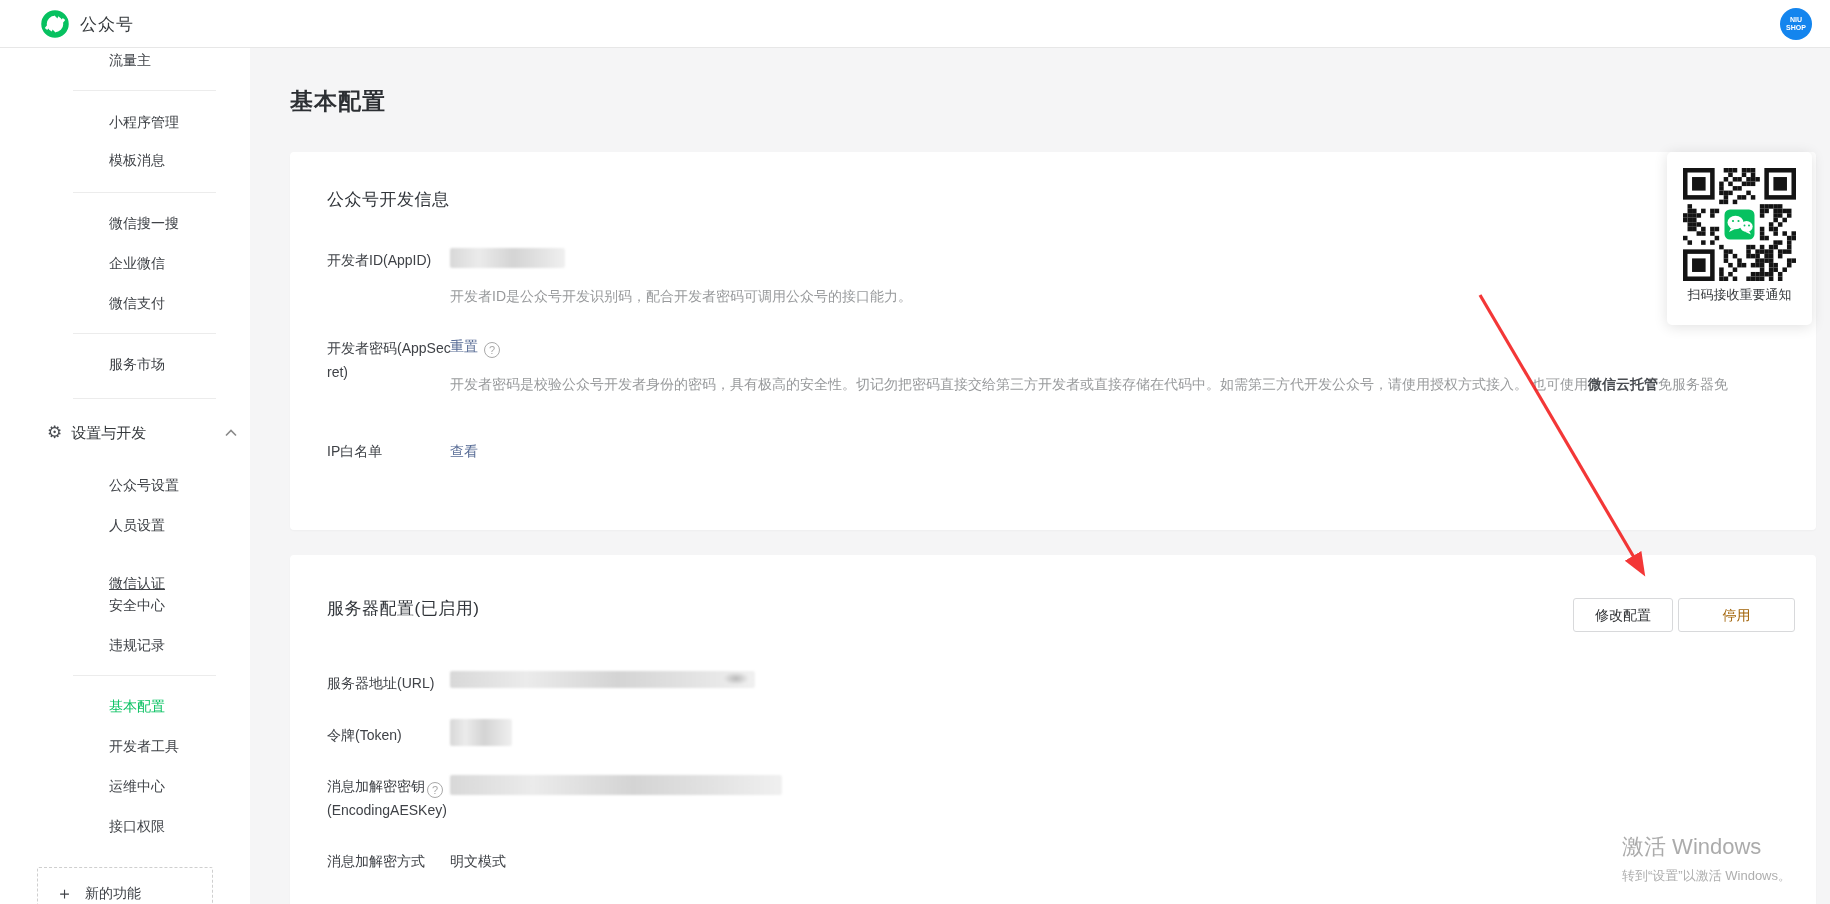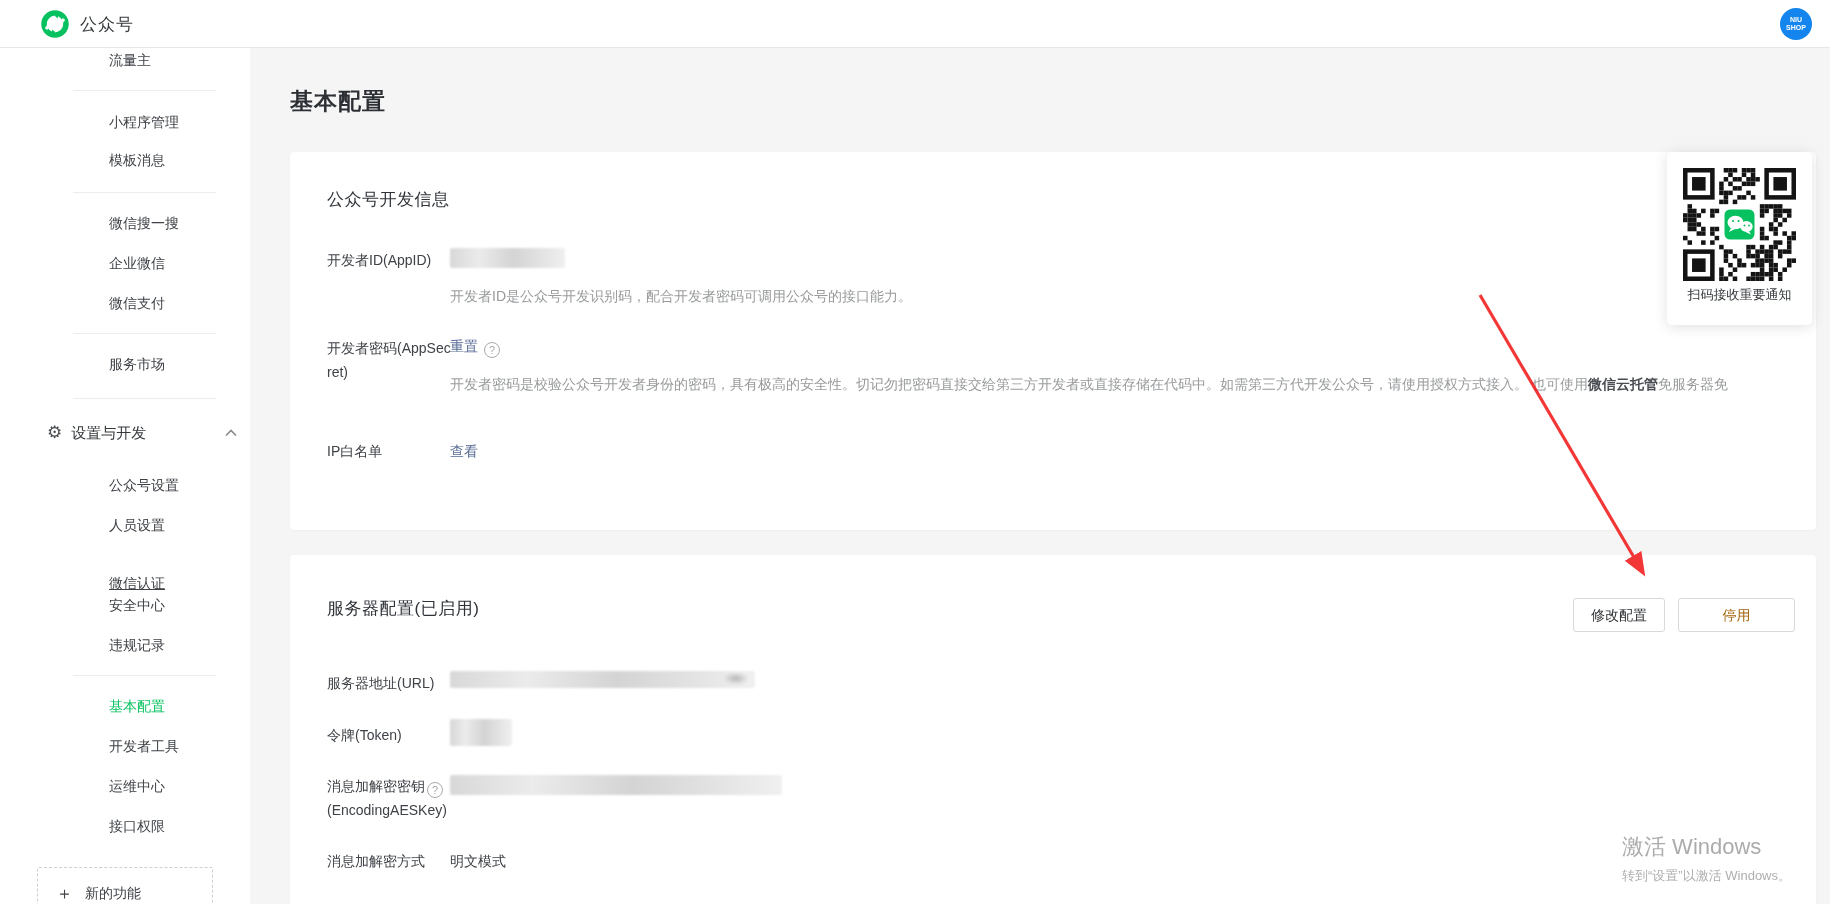--- a/index.html
+++ b/index.html
@@ -40,21 +40,21 @@
   .link { color:#576b95; cursor:pointer; }
   .link.strong { font-weight:bold; }
   .redact { position:absolute; border-radius:2px; filter:blur(1px);
             background:linear-gradient(90deg,#d8d8d8,#ebebeb 25%,#d4d4d4 55%,#e3e3e3 80%,#f0f0f0); }
   .redact.url::after { content:""; position:absolute; right:6px; top:1px; width:26px; height:13px;
             background:radial-gradient(ellipse at center,#8e8e8e 0%,transparent 70%); opacity:.55; }
   .qmark { display:inline-block; width:16px; height:16px; border:1px solid #a9a9a9; border-radius:50%; color:#a9a9a9;
            font-size:11px; line-height:14px; text-align:center; margin-left:6px; vertical-align:-3px; cursor:pointer; }
   .btn { position:absolute; top:43px; height:34px; background:#fff; border:1px solid #d8d9db; border-radius:3px;
          font-size:14px; color:#2e3033; text-align:center; line-height:32px; cursor:pointer; font-family:inherit; }
-  .btn.modify { left:1283px; width:92px; }
+  .btn.modify { left:1283px; width:100px; }
   .btn.danger { left:1388px; width:117px; color:#a16207; }
 
   
   .qr-card { position:absolute; left:1417px; top:104px; width:145px; height:173px; background:#fff; border-radius:5px;
              box-shadow:0 2px 14px rgba(0,0,0,.12); z-index:30; }
   .qr-card svg { position:absolute; left:16px; top:16px; }
   .qr-caption { position:absolute; left:0; top:134px; width:145px; text-align:center; font-size:13px; color:#35393c; }
 
   
   .arrow-svg { position:absolute; left:0; top:0; width:1580px; height:856px; z-index:50; pointer-events:none; }

